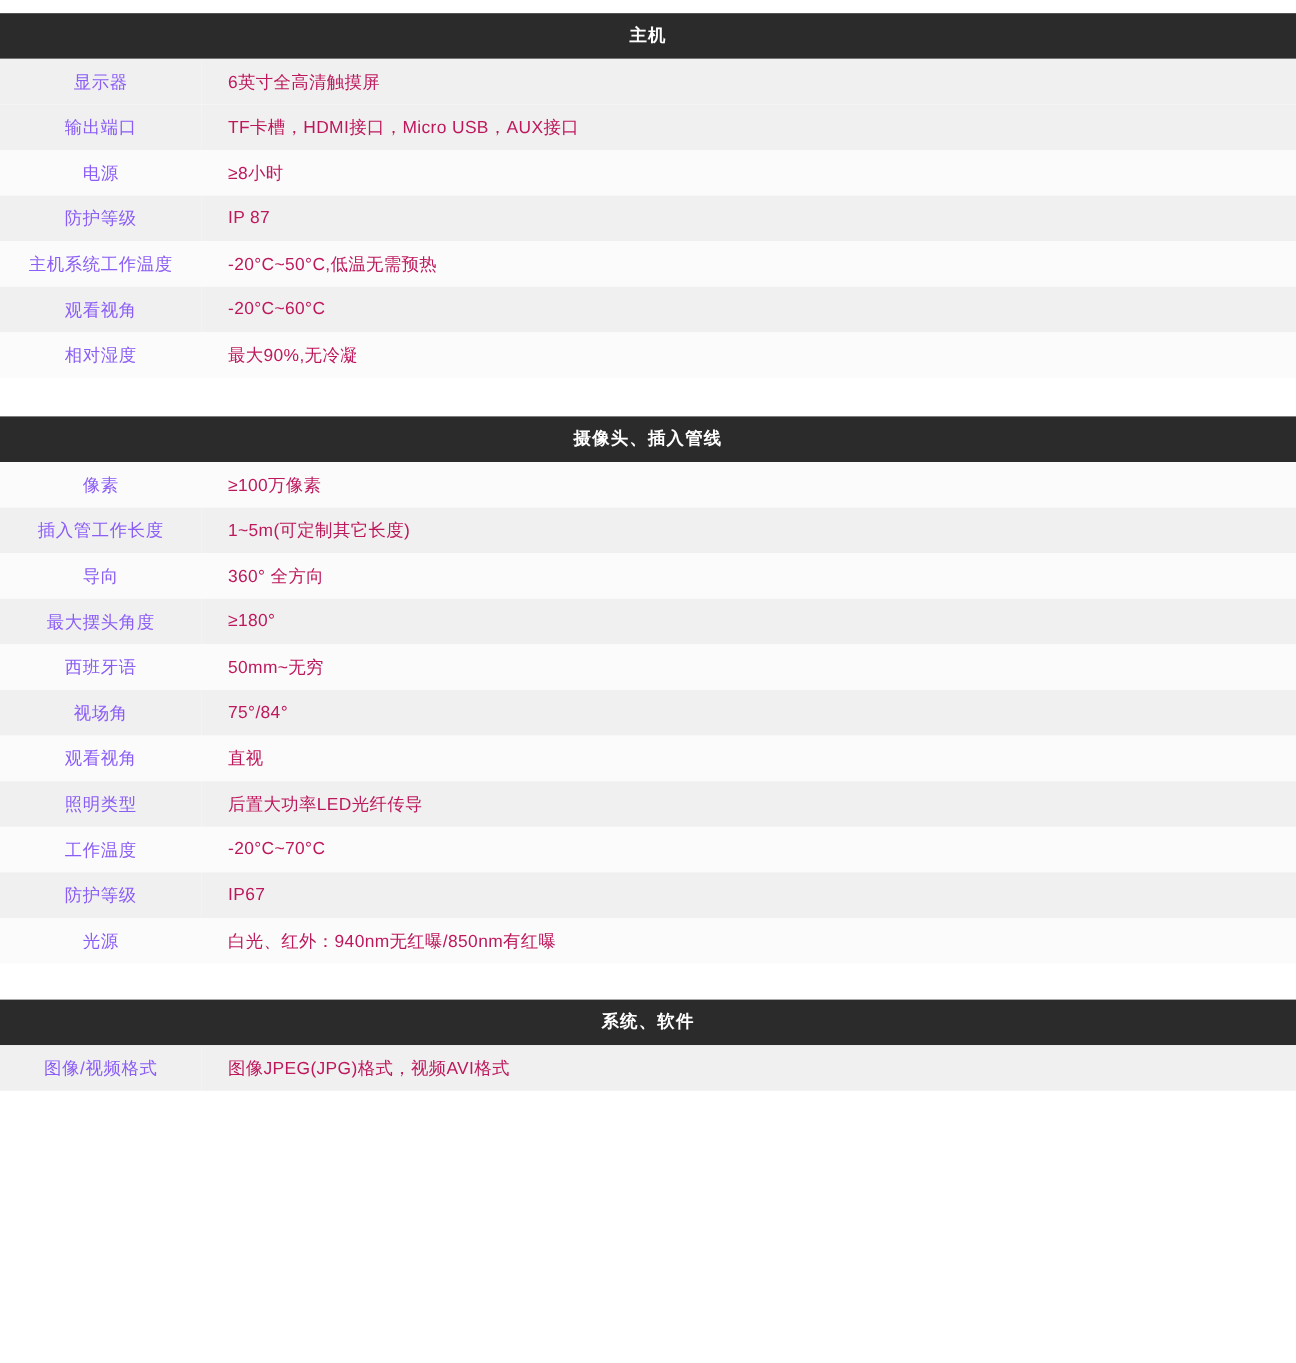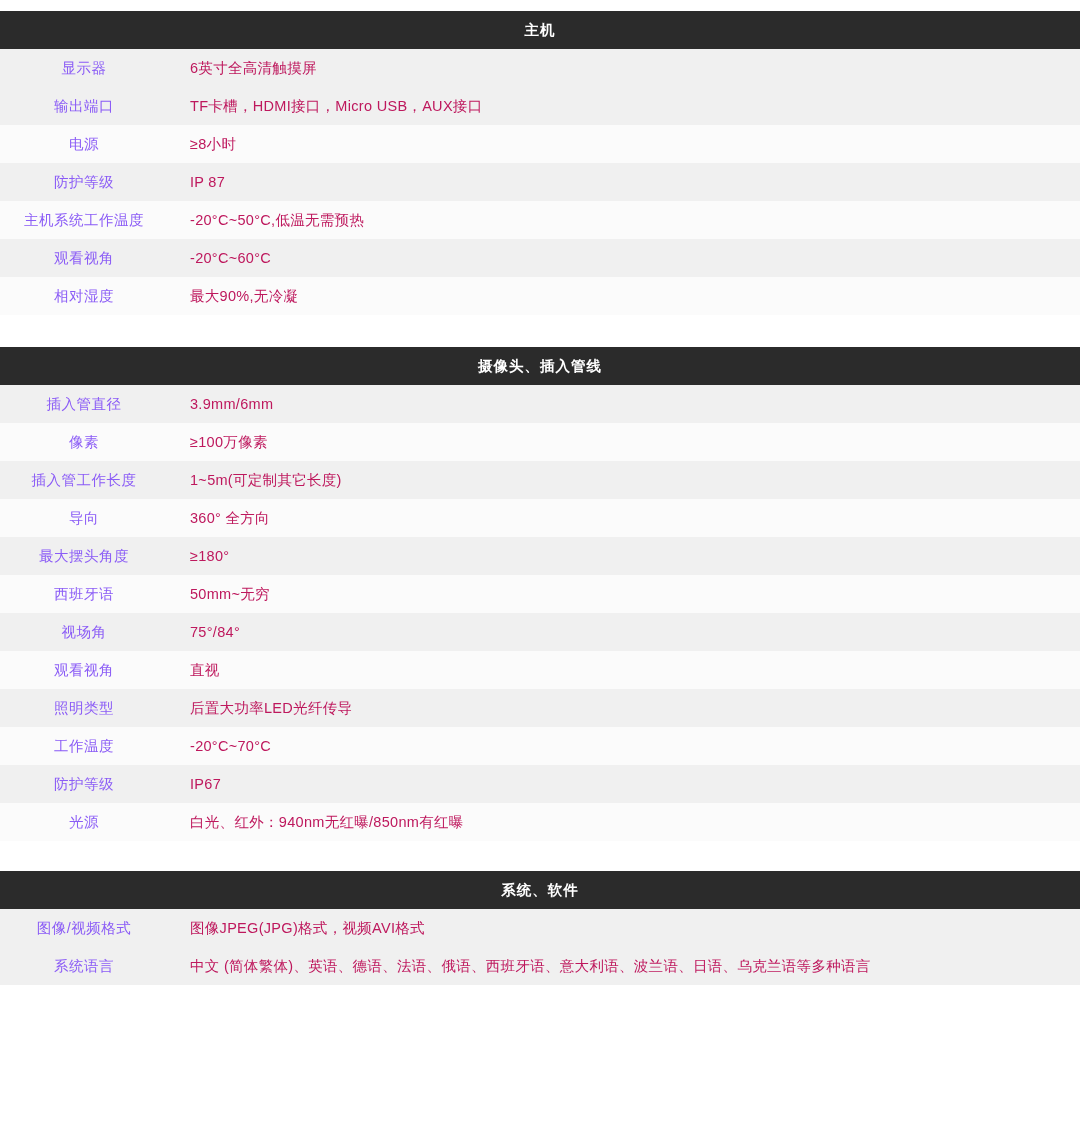--- a/index.html
+++ b/index.html
@@ -111,24 +111,20 @@
 
   <table class="spec-table">
     <colgroup>
         <col class="label-col">
         <col class="value-col">
       </colgroup>
     <tbody>
       <tr>
         <td class="section-title" colspan="2">摄像头、插入管线</td>
       </tr>
-      <tr class="odd">
-        <td class="label">插入管直径</td>
-        <td class="value">3.9mm/6mm</td>
-      </tr>
       <tr class="even">
         <td class="label">像素</td>
         <td class="value">≥100万像素</td>
       </tr>
       <tr class="odd">
         <td class="label">插入管工作长度</td>
         <td class="value">1~5m(可定制其它长度)</td>
       </tr>
       <tr class="even">
         <td class="label">导向</td>
@@ -177,20 +173,16 @@
         <col class="value-col">
       </colgroup>
     <tbody>
       <tr>
         <td class="section-title" colspan="2">系统、软件</td>
       </tr>
       <tr class="odd">
         <td class="label">图像/视频格式</td>
         <td class="value">图像JPEG(JPG)格式，视频AVI格式</td>
       </tr>
-      <tr class="odd">
-        <td class="label">系统语言</td>
-        <td class="value">中文 (简体繁体)、英语、德语、法语、俄语、西班牙语、意大利语、波兰语、日语、乌克兰语等多种语言</td>
-      </tr>
     </tbody>
   </table>
 
 </div>
 
 </body></html>

